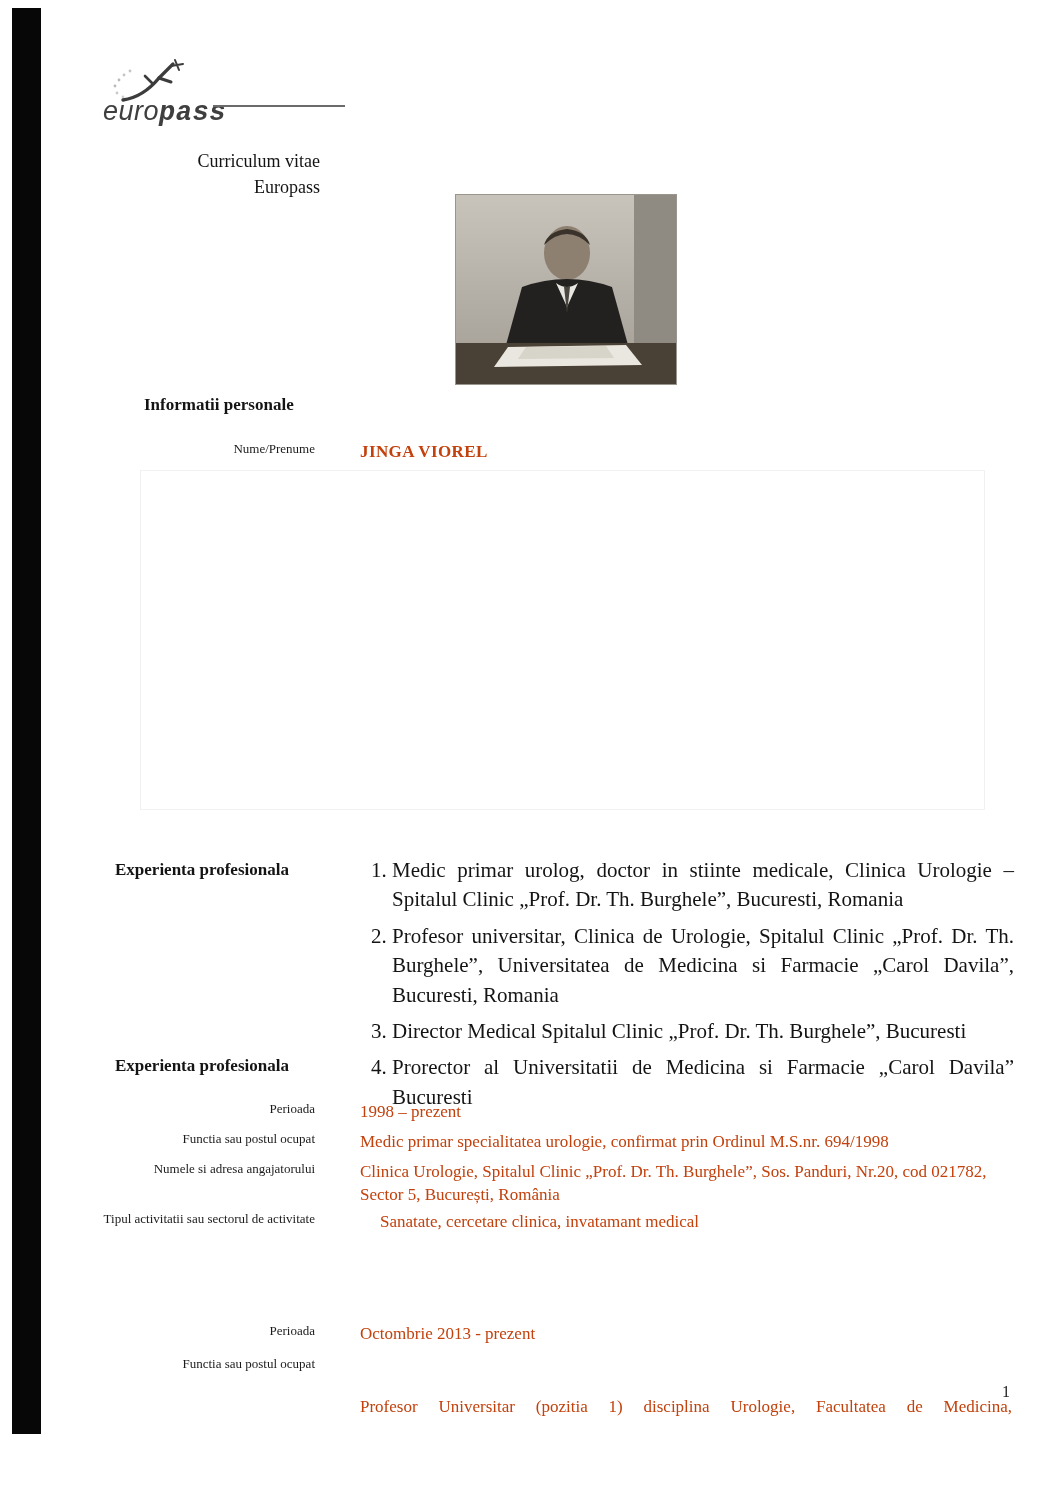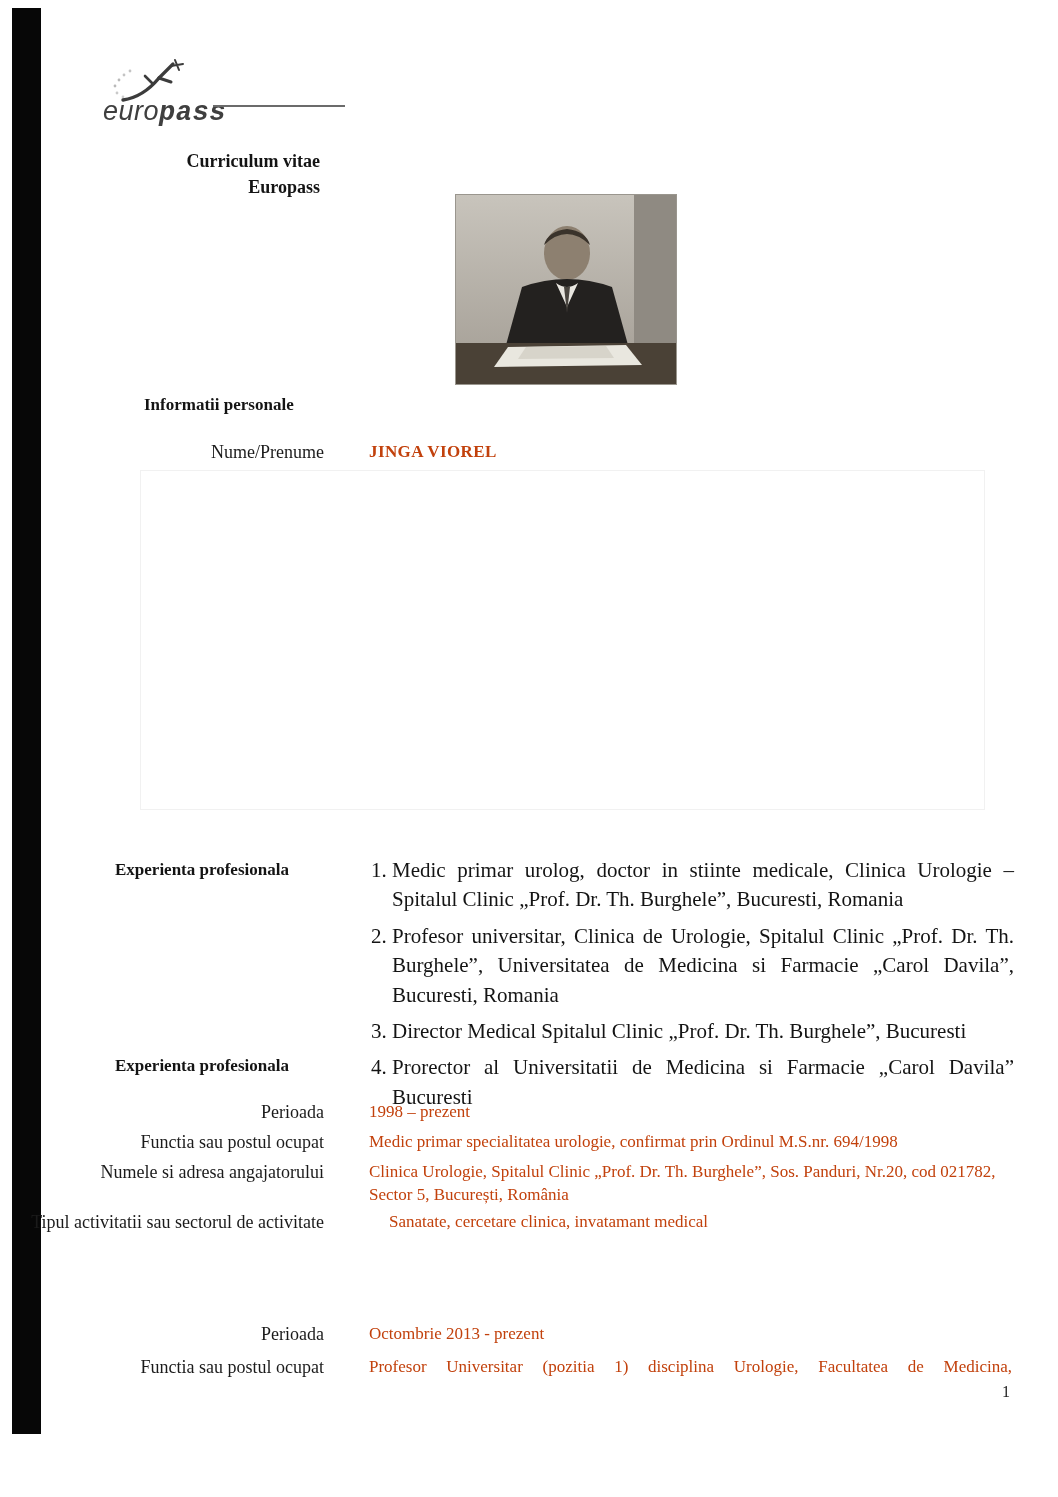--- a/index.html
+++ b/index.html
@@ -13,34 +13,34 @@
 
   
   .logo-wrap { position:absolute; left:95px; top:56px; width:260px; height:75px; }
   .logo-figure { position:absolute; left:14px; top:0; }
   .logo-text { position:absolute; left:8px; top:40px; font-family:"Liberation Sans","DejaVu Sans",sans-serif; font-size:27px; color:#3f3f3f; letter-spacing:0.5px; }
   .logo-text .euro { font-weight:400;font-style:italic; }
   .logo-text .pass { font-weight:700; font-style:italic;font-family:Liberation Mono, monospace; }
   .logo-rule { position:absolute; left:118px; top:49px; width:132px; height:2px; background:#6b6b6b; }
 
   
-  .doc-title { position:absolute; left:95px; top:148px; width:225px; text-align:right; font-weight:700; font-size:18px; line-height:1.45; color:#141414; }
+  .doc-title { position:absolute; left:95px; top:148px; width:225px; text-align:right; font-weight:400; font-size:18px; line-height:1.45; color:#141414; }
 
   
   .photo { position:absolute; left:455px; top:194px; width:222px; height:191px; border:1px solid #9a968e; overflow:hidden; }
 
   
   .section-heading { position:absolute; font-weight:700; font-size:17px; color:#141414; }
 
   
   .abs-row { position:absolute; left:0; width:1012px; display:flex; align-items:flex-start; }
-  .abs-row .lab { width:315px; text-align:right; font-size:18px; line-height:1.35; color:#1b1b1b;margin-left:9px; }
+  .abs-row .lab { width:315px; text-align:right; font-size:13px; line-height:1.35; color:#1b1b1b; }
   .abs-row .val { margin-left:45px; flex:1; font-size:17px; line-height:1.38; color:#c2410c; }
   .val.bold { font-weight:700; letter-spacing:0.4px; }
-  .val.justify-last { text-align:justify; text-align-last:justify; }
+  .val.justify-last { text-align:justify; text-align-last:justify;margin-top:40px; }
 
   
   .redacted { position:absolute; left:140px; top:470px; width:845px; height:340px; background:#ffffff; border:1px solid #f1f1f1; }
 
   
   .exp-list-wrap { position:absolute; left:360px; top:856px; width:654px; }
   .exp-list { list-style:decimal; padding-left:32px; }
   .exp-list li { font-size:21px; line-height:1.4; text-align:justify; margin-bottom:7px; color:#141414; }
 
   .page-number { position:absolute; left:1002px; top:1383px; font-size:16px; color:#222; }

